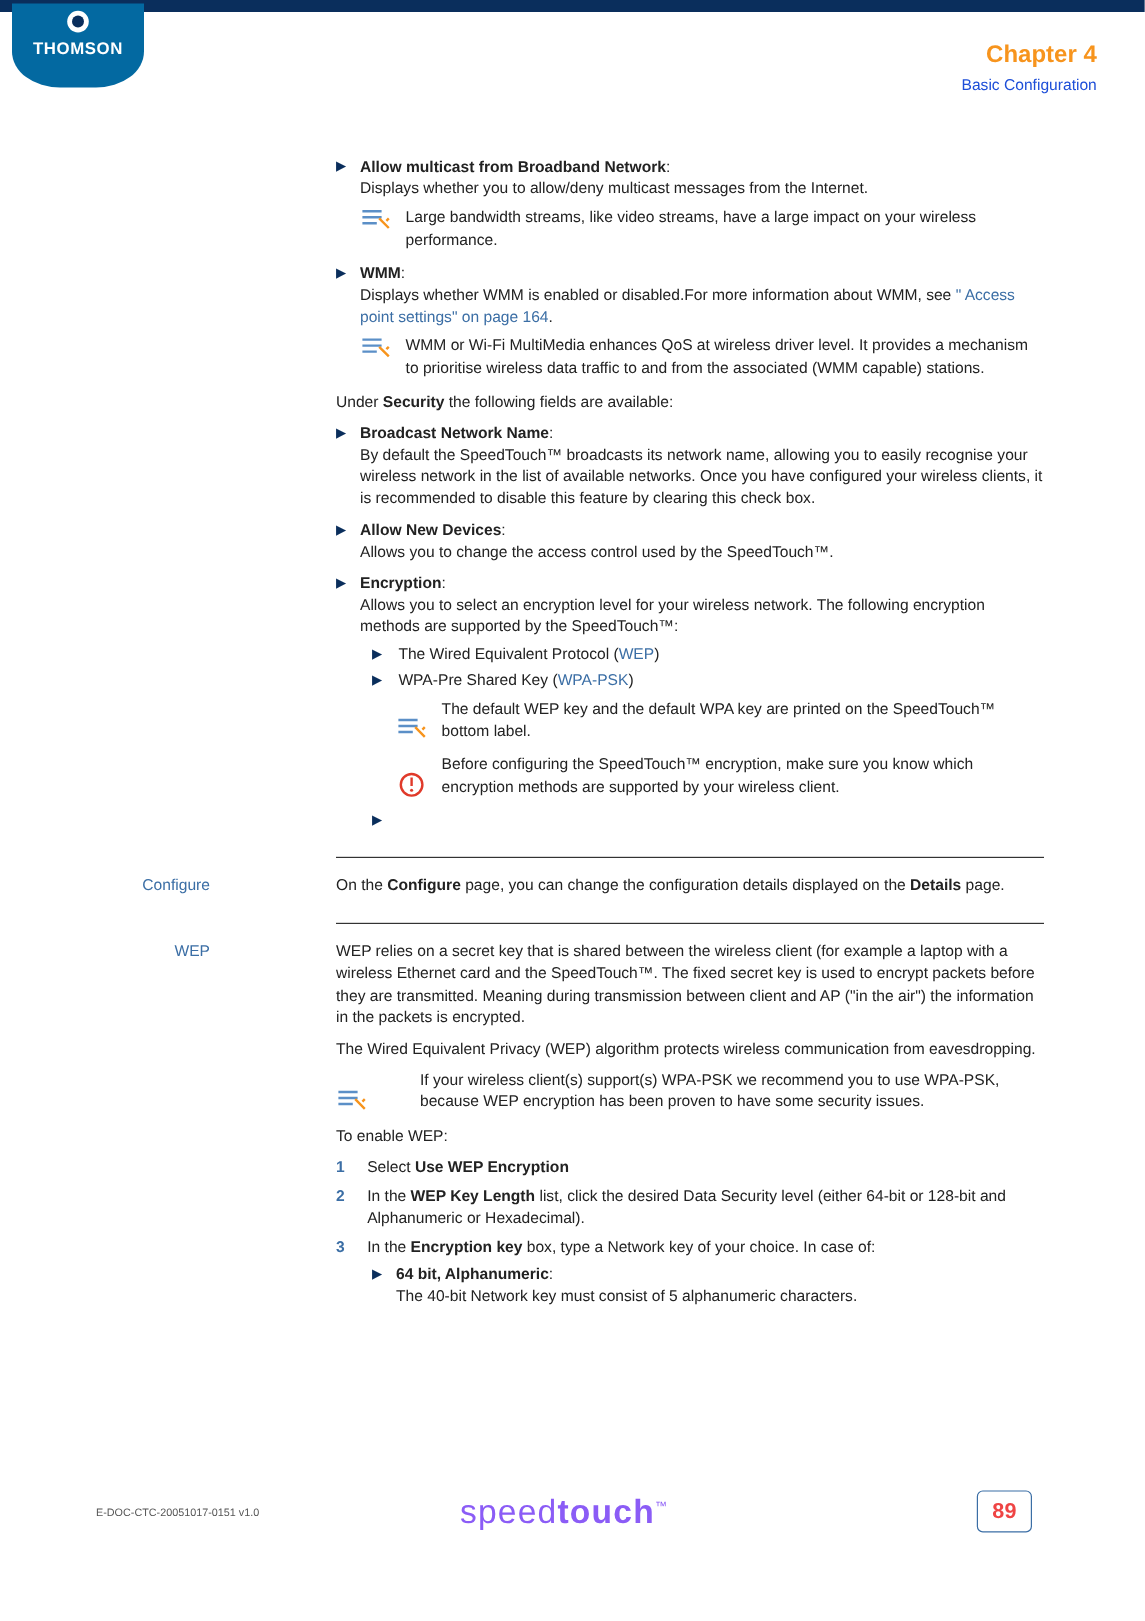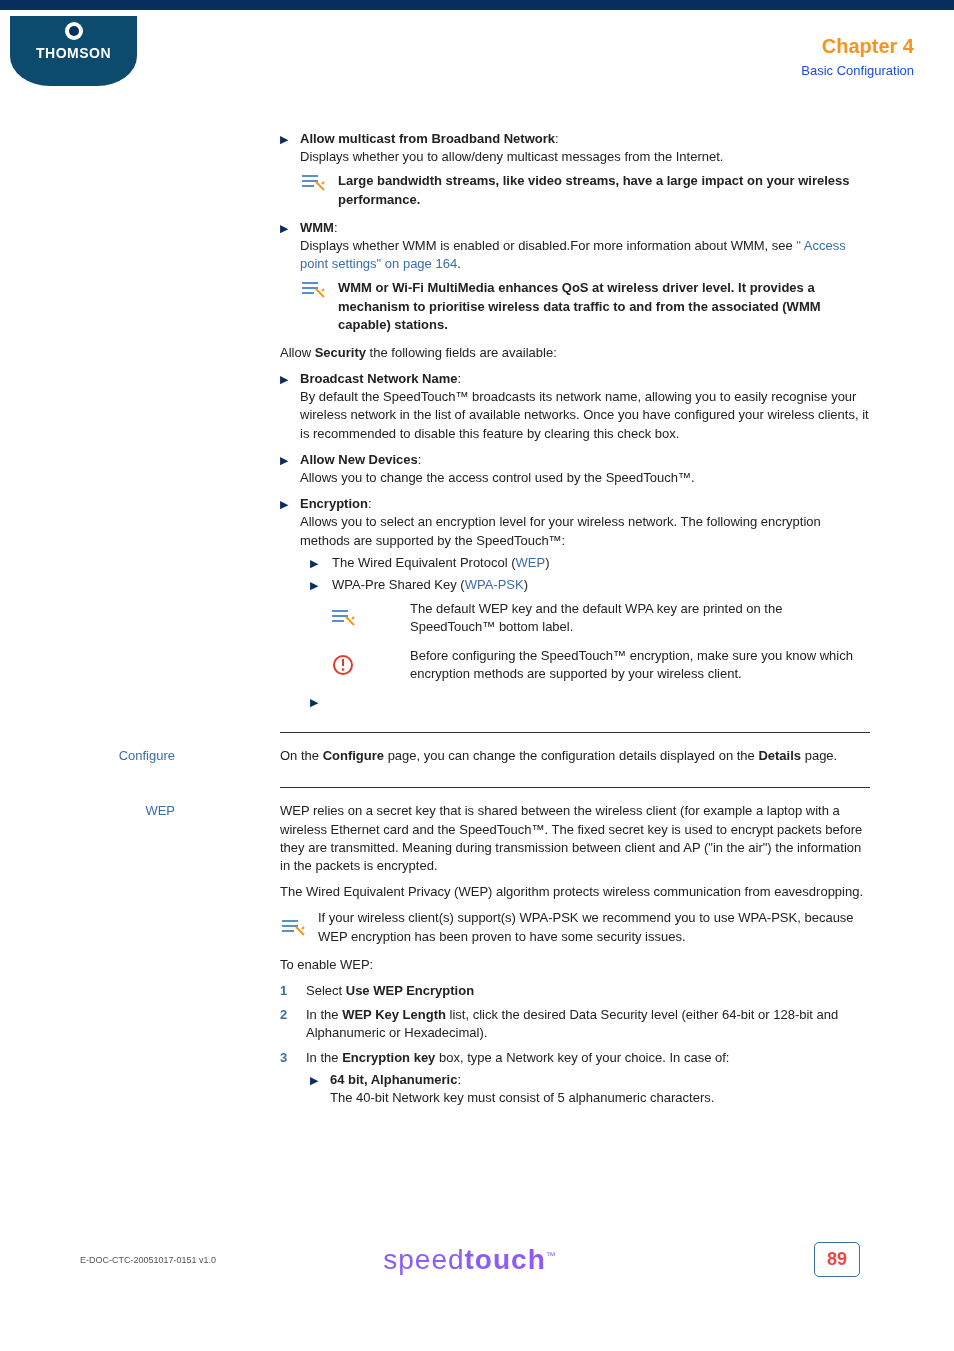--- a/index.html
+++ b/index.html
@@ -9,23 +9,23 @@
     color: #222;
     background: #fff;
     width: 954px;
     height: 1351px;
     position: relative;
     line-height: 1.4;
   }
   .top-bar { height: 10px; background: #0a2e5c; }
   .logo {
     position: absolute;
-    top: 16px; left: 10px;
-    width: 127px; height: 70px;
-    background: #0c4a6e; color: #fff;
+    top: 3px; left: 10px;
+    width: 110px; height: 70px;
+    background: #0369a1; color: #fff;
     border-bottom-left-radius: 40px 30px;
     border-bottom-right-radius: 40px 30px;
     text-align: center;
     font-size: 14px;
     font-weight: bold;
     letter-spacing: 0.5px;
     padding-top: 6px;
   }
   .logo-circle {
     width: 18px; height: 18px;
@@ -69,23 +69,23 @@
     color: #0a2e5c; font-size: 11px;
     margin-right: 10px; min-width: 10px;
     padding-top: 2px;
   }
   .tri2 {
     color: #0a2e5c; font-size: 11px;
     margin-right: 12px; min-width: 10px;
     padding-top: 2px; margin-left: 30px;
   }
   .body-text { flex: 1; }
-  .note-row { display: flex; align-items: flex-start; margin: 6px 0 10px 120px; font-weight: bold; }
-  .note-row2 { display: flex; align-items: center; margin: 6px 0 10px 150px; gap: 42px; }
-  .note-row0 { display: flex; align-items: center; margin: 6px 0 10px 100px; }
+  .note-row { display: flex; align-items: flex-start; margin: 6px 0 10px 120px; }
+  .note-row2 { display: flex; align-items: flex-end; margin: 6px 0 10px 150px; }
+  .note-row0 { display: flex; align-items: flex-end; margin: 6px 0 10px 100px; gap: 32px; }
   .note-icon, .warn-icon {
     width: 26px; height: 22px;
     margin-right: 12px;
     flex-shrink: 0;
     position: relative;
   }
   .note-icon svg, .warn-icon svg { width: 26px; height: 22px; }
   .plain { margin: 8px 0 8px 100px; }
   .link { color: #3b6ea5; }
   .hr {
@@ -179,21 +179,21 @@
     <span class="note-icon">
       <svg viewBox="0 0 26 22">
           <path d="M2 4 L18 4 M2 9 L18 9 M2 14 L14 14" stroke="#5b8fc7" stroke-width="2" fill="none"></path>
           <path d="M16 10 L24 18 M24 10 L22 12" stroke="#f7941d" stroke-width="2" fill="none"></path>
         </svg>
     </span>
     <span>WMM or Wi-Fi MultiMedia enhances QoS at wireless driver level. It provides a mechanism to prioritise wireless data traffic to and from the associated (WMM capable) stations.</span>
   </div>
 
   <div class="plain">
-    <span>Allow </span><b><span>Security</span></b><span> the following fields are available:</span>
+    <span>Under </span><b><span>Security</span></b><span> the following fields are available:</span>
   </div>
 
   <div class="bullet-row ml100">
     <span class="tri">▶</span>
     <div class="body-text">
       <b><span>Broadcast Network Name</span></b>:<br>
       <span>By default the SpeedTouch™ broadcasts its network name, allowing you to easily recognise your wireless network in the list of available networks. Once you have configured your wireless clients, it is recommended to disable this feature by clearing this check box.</span>
     </div>
   </div>
 

